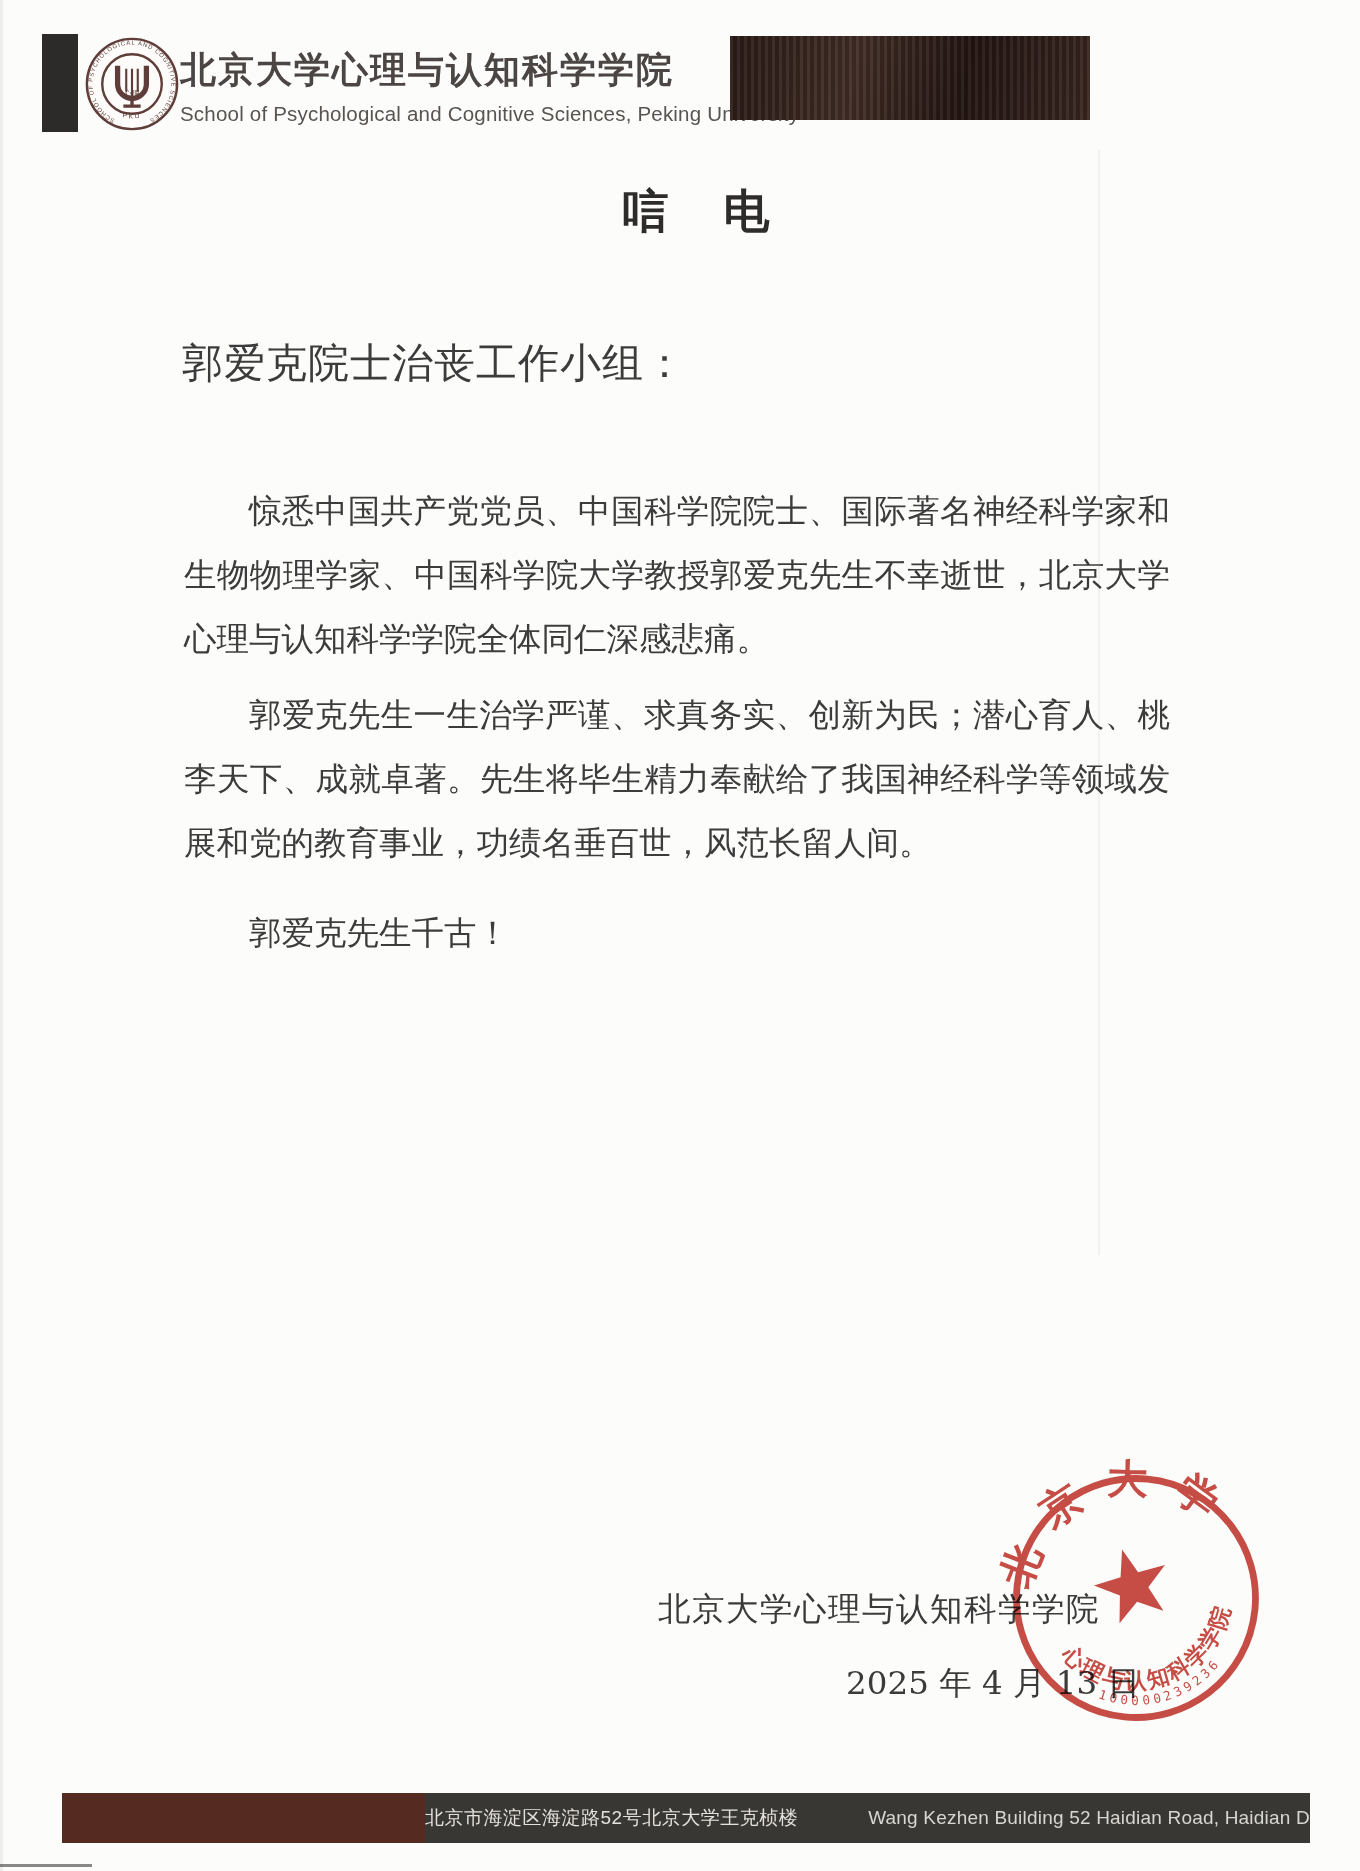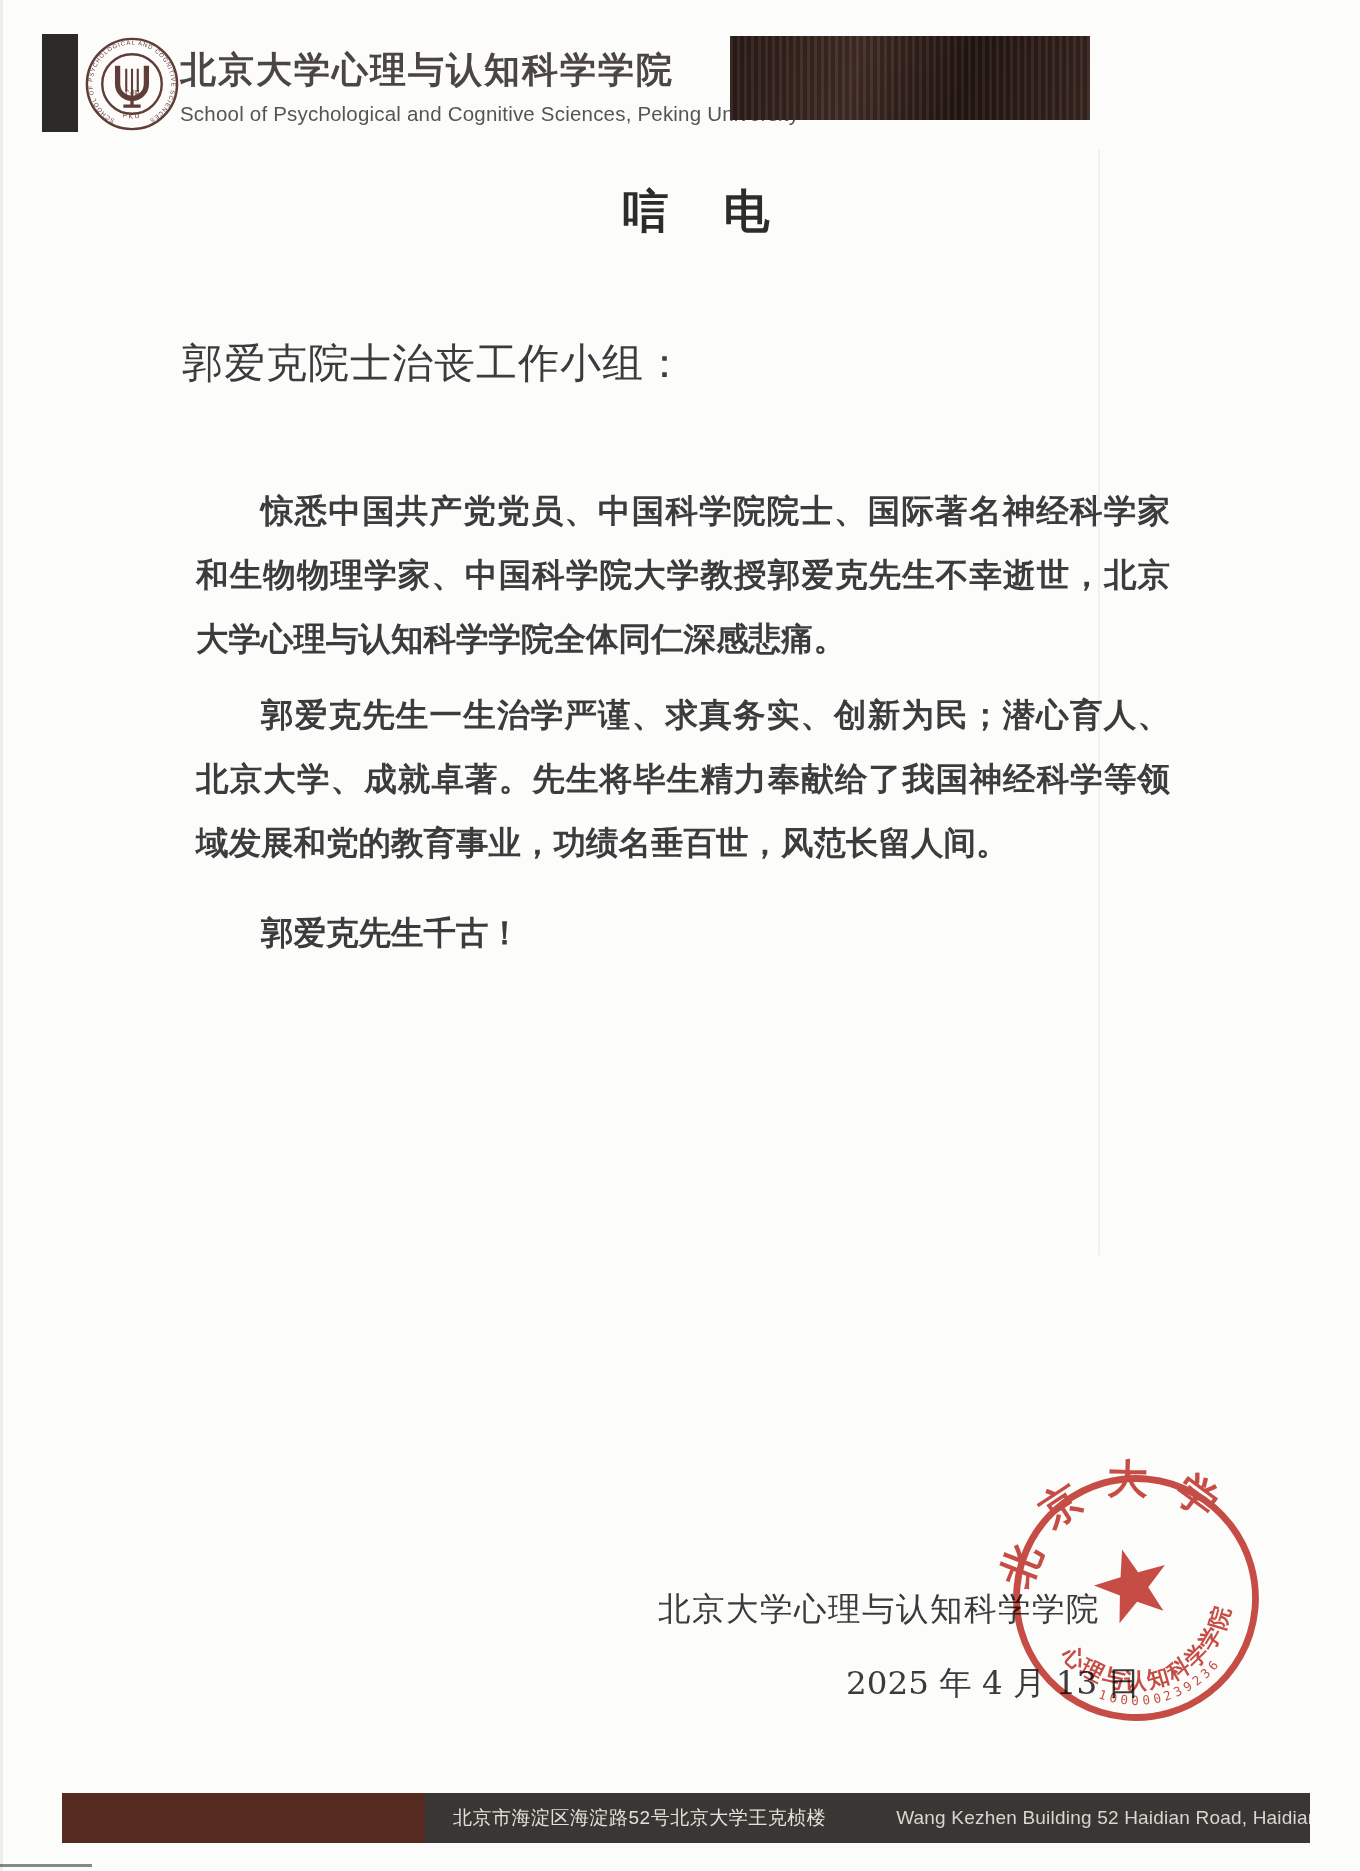--- a/index.html
+++ b/index.html
@@ -29,35 +29,35 @@
 
   
   .title{
     position:absolute;left:0;top:166px;width:100%;margin:16px;
     text-align:center;font-family:Liberation Serif, serif;
     font-size:46px;font-weight:bold;color:#2e2c2b;
     letter-spacing:1.2em;padding-left:1.2em;box-sizing:border-box;line-height:60px;
   }
   .salutation{position:absolute;left:182px;top:336px;font-size:41px;color:#3c3c3c;letter-spacing:1px;}
   .letter-body{position:absolute;left:180px;top:479px;width:990px;font-size:32.5px;line-height:64px;text-align:justify;}
-  .letter-body p{margin:0 0 12px 16px;text-indent:2em;font-weight:bold;}
+  .letter-body p{margin:0 0 12px 4px;text-indent:2em;}
   .letter-body p.closing{margin-top:26px;text-align:left;}
   .signature{position:absolute;top:1588px;right:260px;font-size:32.5px;letter-spacing:1.5px;color:#3b3b3b;}
   .date{position:absolute;top:1662px;right:220px;font-size:32.5px;color:#3b3b3b;}
 
   
   .seal{
     position:absolute;left:1000px;top:1462px;width:272px;height:272px;
     transform:rotate(-16deg);mix-blend-mode:multiply;opacity:.9;
   }
 
   
   .footer{position:absolute;left:62px;top:1793px;width:1248px;height:50px;display:flex;font-family:"Liberation Sans","DejaVu Sans",sans-serif;}
   .footer-maroon{width:363px;height:100%;background:#552a20;flex:none;}
-  .footer-dark{flex:1;height:100%;background:#393734;display:flex;align-items:center;padding-left:28px;box-sizing:border-box;white-space:nowrap;overflow:hidden;}
+  .footer-dark{flex:1;height:100%;background:#393734;display:flex;align-items:center;box-sizing:border-box;white-space:nowrap;overflow:hidden;}
   .footer-cn{font-size:19px;color:#e4e1dc;letter-spacing:.5px;}
   .footer-en{font-size:19px;color:#d9d6d1;margin-left:70px;letter-spacing:.2px;}
 </style>
 </head>
 <body>
 
 <div class="page">
 
   <div class="scan-edge-left"></div>
   <div class="fold-line"></div>
@@ -92,21 +92,21 @@
 
     <div class="redact"></div>
   </div>
 
   <h1 class="title">唁电</h1>
 
   <div class="salutation">郭爱克院士治丧工作小组：</div>
 
   <div class="letter-body">
     <p>惊悉中国共产党党员、中国科学院院士、国际著名神经科学家和生物物理学家、中国科学院大学教授郭爱克先生不幸逝世，北京大学心理与认知科学学院全体同仁深感悲痛。</p>
-    <p>郭爱克先生一生治学严谨、求真务实、创新为民；潜心育人、北京大学、成就卓著。先生将毕生精力奉献给了我国神经科学等领域发展和党的教育事业，功绩名垂百世，风范长留人间。</p>
+    <p>郭爱克先生一生治学严谨、求真务实、创新为民；潜心育人、桃李天下、成就卓著。先生将毕生精力奉献给了我国神经科学等领域发展和党的教育事业，功绩名垂百世，风范长留人间。</p>
     <p class="closing">郭爱克先生千古！</p>
   </div>
 
   <div class="signature">北京大学心理与认知科学学院</div>
   <div class="date">2025 年 4 月 13 日</div>
 
   <svg class="seal" viewBox="0 0 280 280">
     <defs>
       <path id="sealTopArc" d="M 32 140 A 108 108 0 0 1 248 140"></path>
       <path id="sealBotArc" d="M 48 172 A 100 100 0 0 0 232 172"></path>

